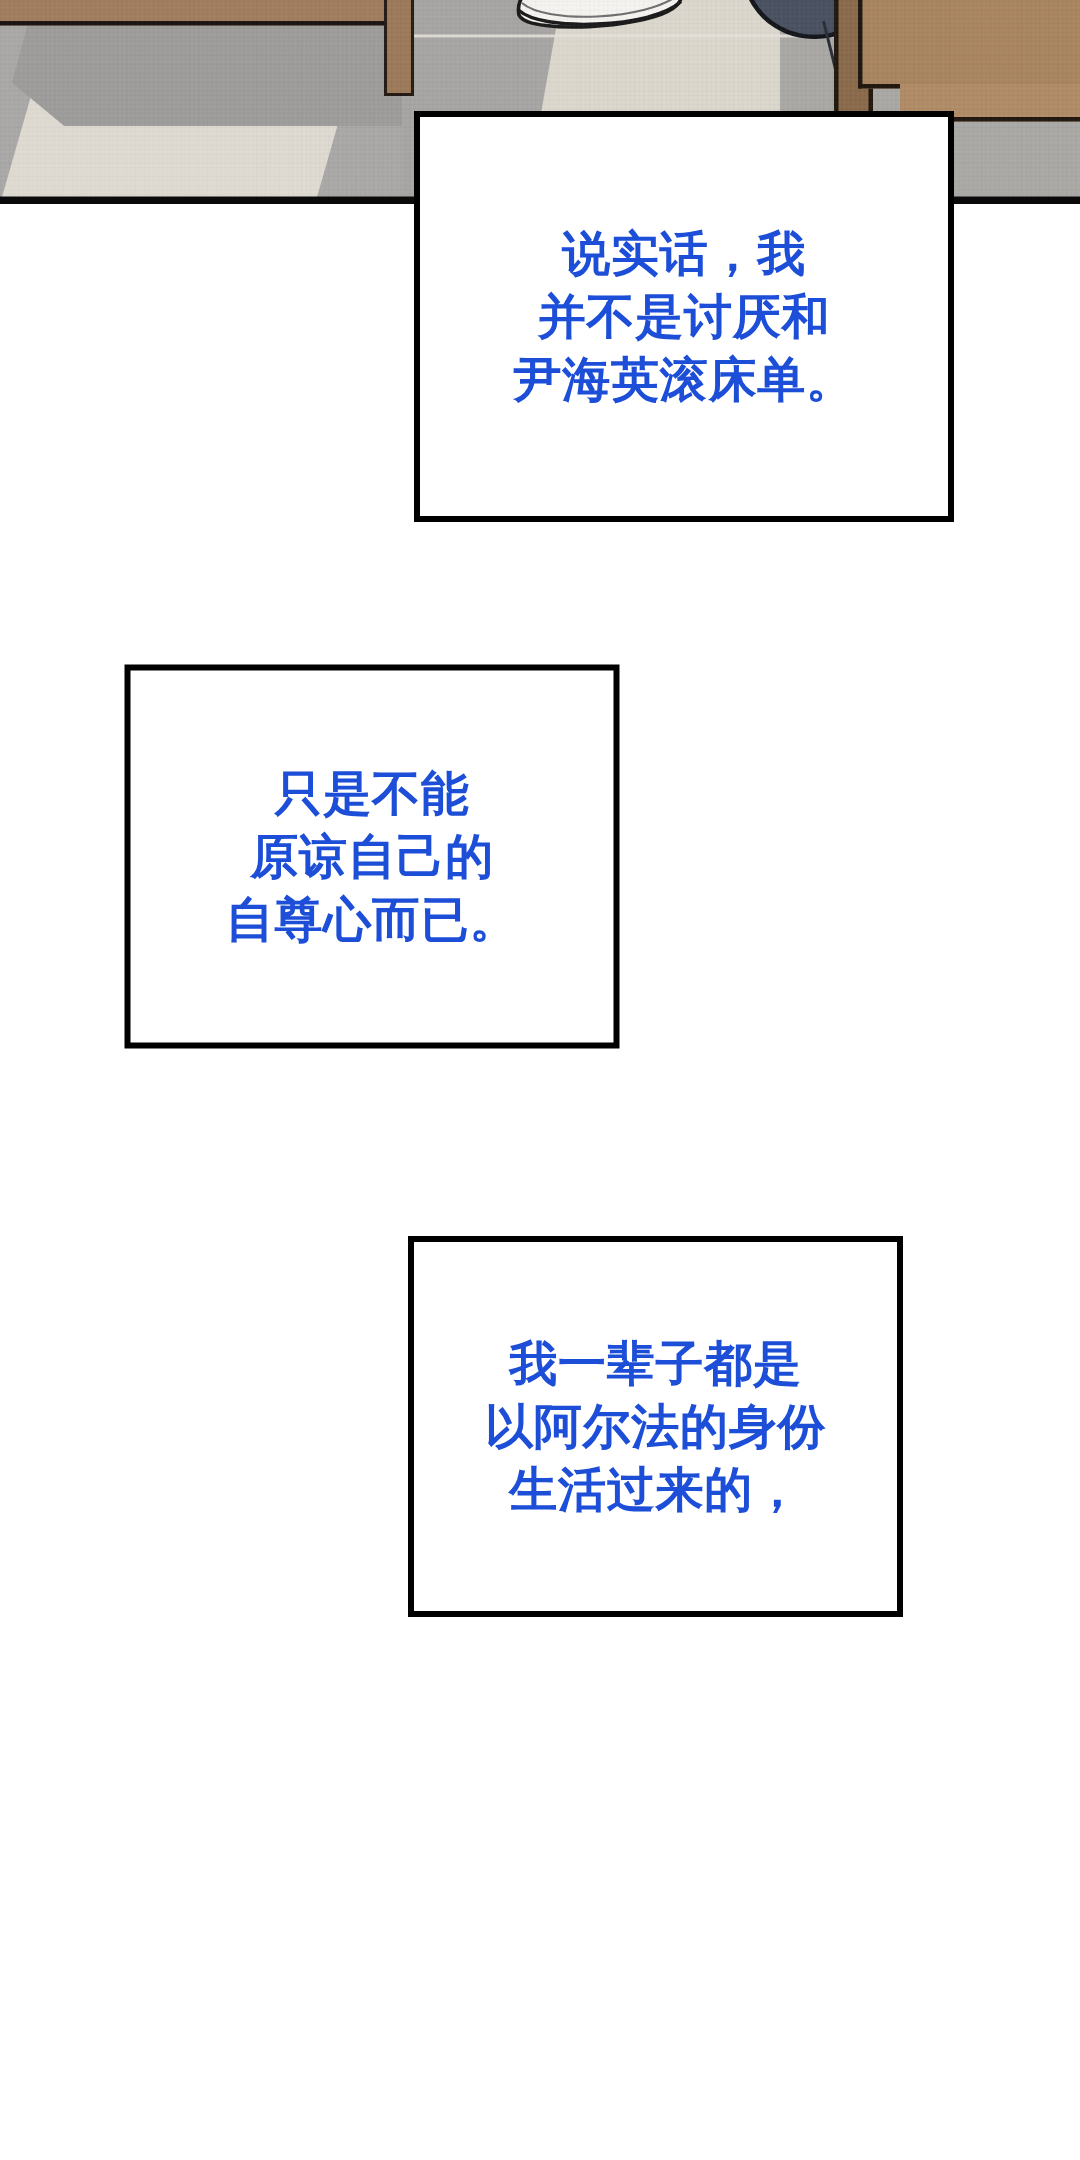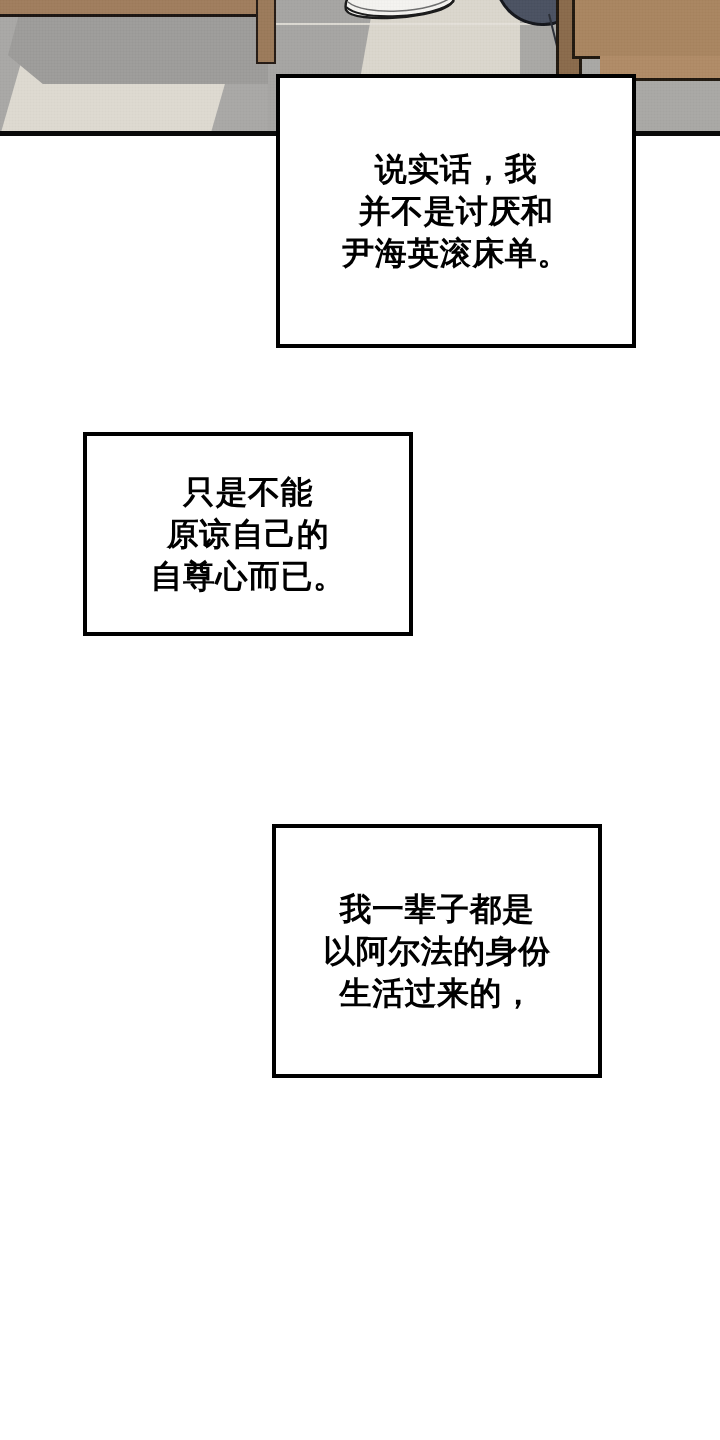--- a/index.html
+++ b/index.html
@@ -198,33 +198,33 @@
     position: absolute;
     background: #ffffff;
     border: 4px solid #000000;
     box-sizing: border-box;
     display: flex;
     align-items: center;
     justify-content: center;
   }
   .textbox .lines {
     text-align: center;
-    color: #000000;
+    color: #1d4ed8;
     font-family: "DejaVu Sans", "Liberation Sans", sans-serif;
     font-weight: 700;
     font-size: 33px;
     line-height: 1.32;
     letter-spacing: 0.5px;
     white-space: pre-line;
   }
 
   #box-1 { left: 276px;  top: 74px;   width: 360px; height: 274px; }
   #box-1 .lines { font-size: 32px; }
 
-  #box-2 { left: 83px;   top: 432px;  width: 330px; height: 204px; }
+  #box-2 { left: 83px;   top: 443px;  width: 330px; height: 256px; }
   #box-2 .lines { font-size: 32px; }
 
   #box-3 { left: 272px;  top: 824px;  width: 330px; height: 254px; }
   #box-3 .lines { font-size: 32px; }
 
   #box-4 { left: 119px;  top: 1177px; width: 271px; height: 206px; }
   #box-4 .lines { font-size: 32px; }
 </style>
 </head>
 <body>

